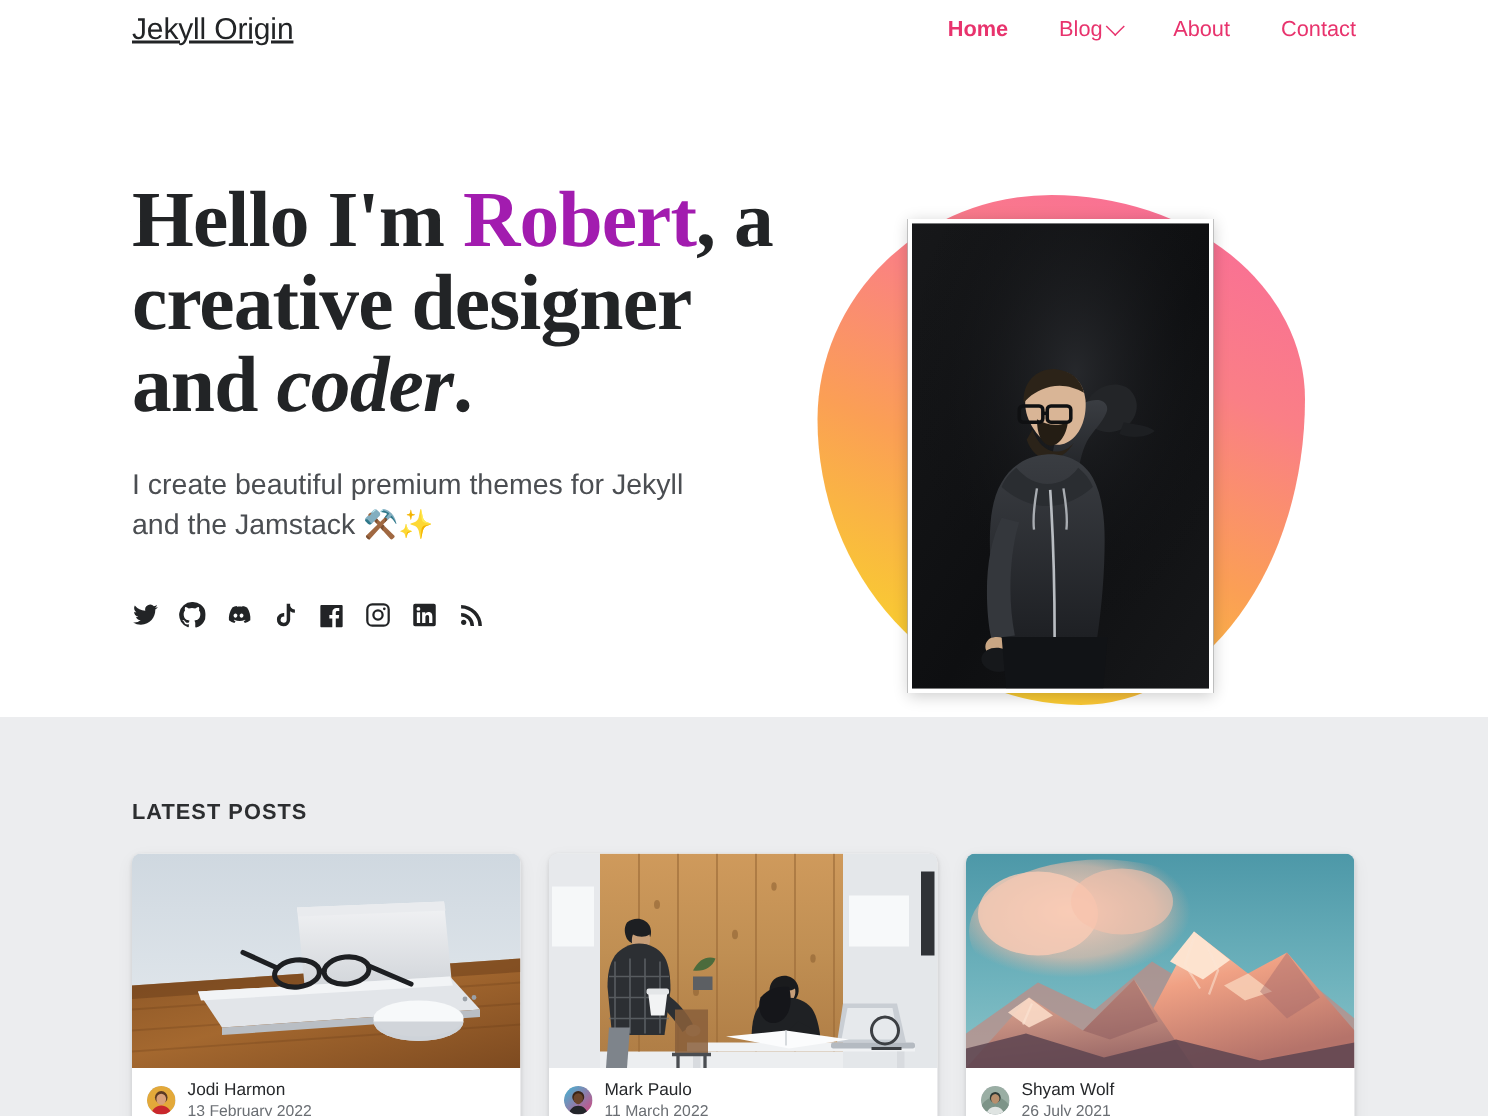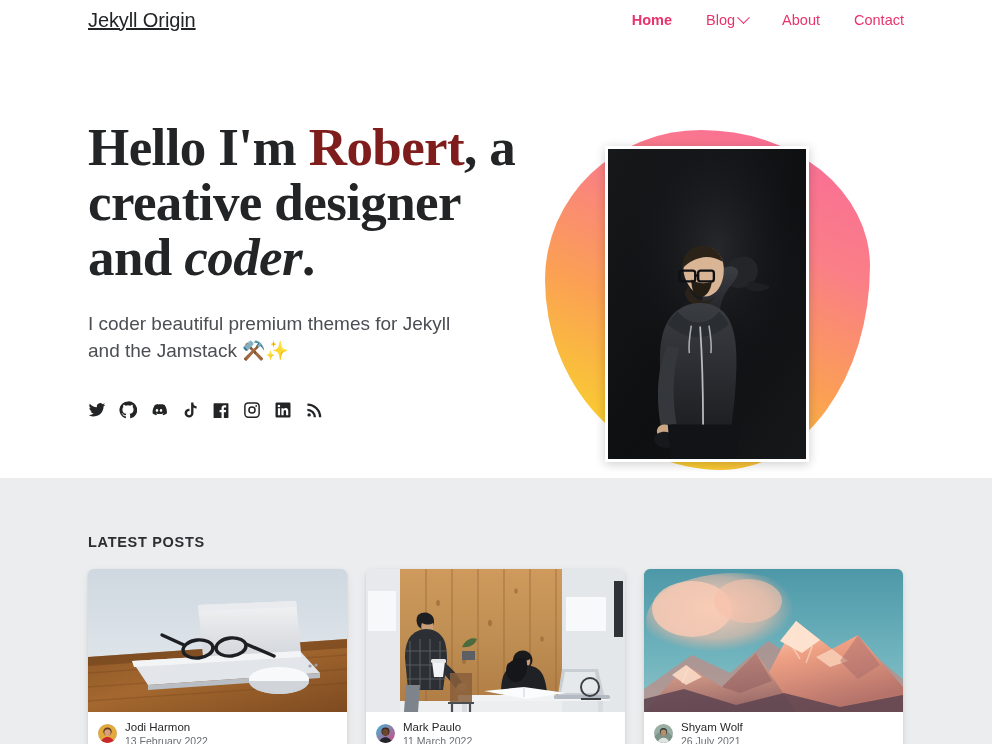--- a/index.html
+++ b/index.html
@@ -77,21 +77,21 @@
   .hero-left { width: 460px; padding-top: 80px; }
 
   .hero-title {
     font-family: "Liberation Serif", "DejaVu Serif", serif;
     font-weight: 700;
     font-size: 53px;
     line-height: 1.04;
     letter-spacing: -0.6px;
     color: #222426;
   }
-  .hero-title .accent { color: #7f1d1d; }
+  .hero-title .accent { color: #a21caf; }
   .hero-title .ital { font-style: italic; }
 
   .hero-sub {
     margin-top: 26px;
     font-size: 19px;
     line-height: 1.42;
     color: #4b4e52;
     max-width: 380px;
   }
 
@@ -220,21 +220,21 @@
         <span>Contact</span>
       </a>
     </nav>
   </header>
 
   <section class="hero">
 
     <div class="hero-left">
       <h1 class="hero-title"><span>Hello I'm </span><span class="accent">Robert</span><span>, a creative designer and </span><span class="ital">coder</span><span>.</span></h1>
 
-      <p class="hero-sub">I coder beautiful premium themes for Jekyll and the Jamstack ⚒️✨</p>
+      <p class="hero-sub">I create beautiful premium themes for Jekyll and the Jamstack ⚒️✨</p>
 
       <div class="socials">
         <a href="#" title="Twitter">
           <svg viewBox="0 0 24 24" width="18" height="18" fill="currentColor">
               <path d="M23 4.9a9 9 0 0 1-2.6.7 4.5 4.5 0 0 0 2-2.5 9 9 0 0 1-2.9 1.1 4.5 4.5 0 0 0-7.7 4.1A12.8 12.8 0 0 1 2.5 3.6a4.5 4.5 0 0 0 1.4 6 4.4 4.4 0 0 1-2-.6v.1a4.5 4.5 0 0 0 3.6 4.4 4.5 4.5 0 0 1-2 .1 4.5 4.5 0 0 0 4.2 3.1A9 9 0 0 1 1 18.6a12.7 12.7 0 0 0 6.9 2c8.3 0 12.8-6.9 12.8-12.8v-.6A9 9 0 0 0 23 4.9z"></path>
             </svg>
         </a>
         <a href="#" title="GitHub">
           <svg viewBox="0 0 24 24" width="18" height="18" fill="currentColor">
               <path d="M12 .5a11.5 11.5 0 0 0-3.6 22.4c.6.1.8-.2.8-.6v-2c-3.2.7-3.9-1.5-3.9-1.5-.5-1.3-1.3-1.7-1.3-1.7-1-.7.1-.7.1-.7 1.1.1 1.7 1.2 1.7 1.2 1 1.8 2.7 1.3 3.4 1 .1-.8.4-1.3.7-1.6-2.6-.3-5.3-1.3-5.3-5.8 0-1.3.5-2.3 1.2-3.1-.1-.3-.5-1.5.1-3.1 0 0 1-.3 3.2 1.2a11 11 0 0 1 5.8 0c2.2-1.5 3.2-1.2 3.2-1.2.6 1.6.2 2.8.1 3.1.8.8 1.2 1.8 1.2 3.1 0 4.5-2.7 5.5-5.3 5.8.4.4.8 1.1.8 2.2v3.3c0 .4.2.7.8.6A11.5 11.5 0 0 0 12 .5z"></path>

